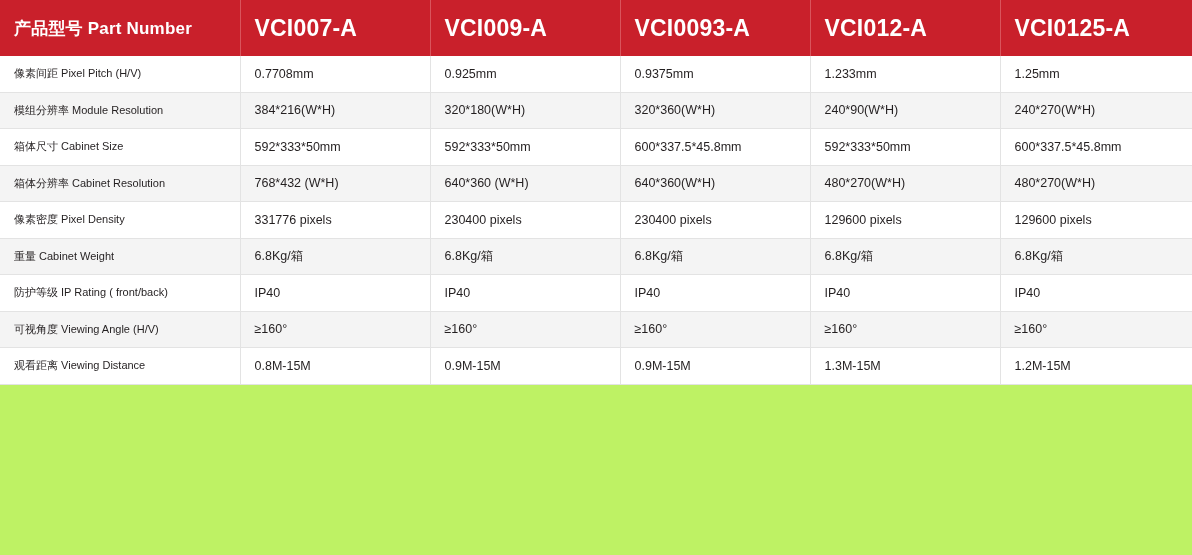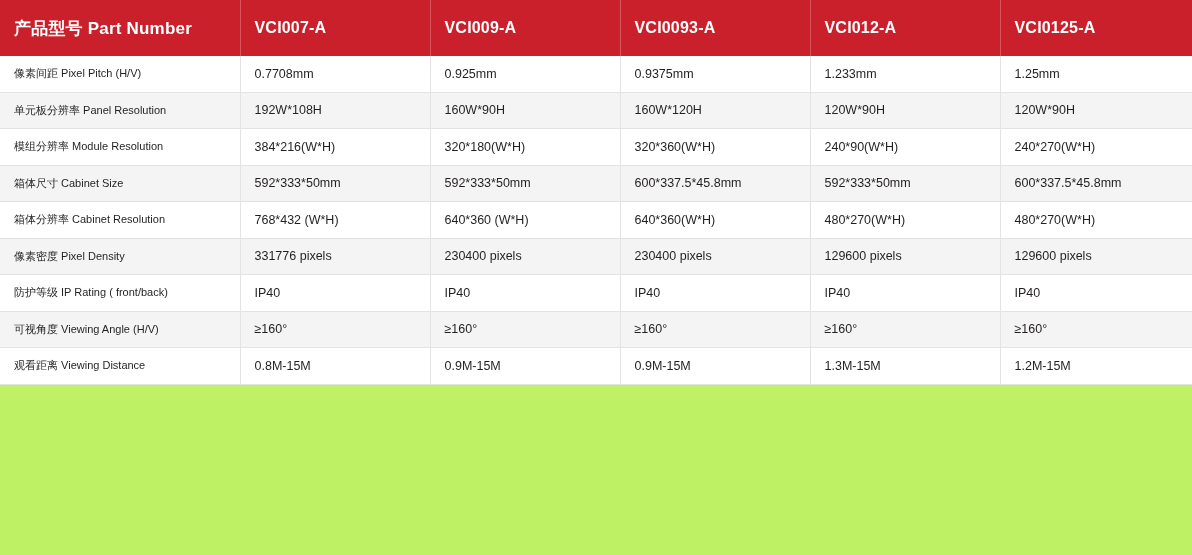--- a/index.html
+++ b/index.html
@@ -28,21 +28,21 @@
   table.spec-table col.col-data-last { width: 192px; }
 
   thead th {
     background: #c9202b;
     color: #ffffff;
     text-align: left;
     vertical-align: middle;
     height: 56px;
     padding: 0 0 0 14px;
     font-weight: bold;
-    font-size: 16px;
+    font-size: 23px;
     border-right: 1px solid #d9545c;
     letter-spacing: 0.2px;
   }
   thead th:last-child { border-right: none; }
   thead th.header-label {
     font-size: 17px;
   }
 
   tbody td {
     height: 35.5px;
@@ -93,28 +93,20 @@
     <tbody>
       <tr>
         <td class="cell-label">像素间距 Pixel Pitch (H/V)</td>
         <td>0.7708mm</td>
         <td>0.925mm</td>
         <td>0.9375mm</td>
         <td>1.233mm</td>
         <td>1.25mm</td>
       </tr>
       <tr>
-        <td class="cell-label">单元板分辨率 Panel Resolution</td>
-        <td>192W*108H</td>
-        <td>160W*90H</td>
-        <td>160W*120H</td>
-        <td>120W*90H</td>
-        <td>120W*90H</td>
-      </tr>
-      <tr>
         <td class="cell-label">模组分辨率 Module Resolution</td>
         <td>384*216(W*H)</td>
         <td>320*180(W*H)</td>
         <td>320*360(W*H)</td>
         <td>240*90(W*H)</td>
         <td>240*270(W*H)</td>
       </tr>
       <tr>
         <td class="cell-label">箱体尺寸 Cabinet Size</td>
         <td>592*333*50mm</td>
@@ -133,20 +125,28 @@
       </tr>
       <tr>
         <td class="cell-label">像素密度 Pixel Density</td>
         <td>331776 pixels</td>
         <td>230400 pixels</td>
         <td>230400 pixels</td>
         <td>129600 pixels</td>
         <td>129600 pixels</td>
       </tr>
       <tr>
+        <td class="cell-label">重量 Cabinet Weight</td>
+        <td>6.8Kg/箱</td>
+        <td>6.8Kg/箱</td>
+        <td>6.8Kg/箱</td>
+        <td>6.8Kg/箱</td>
+        <td>6.8Kg/箱</td>
+      </tr>
+      <tr>
         <td class="cell-label">防护等级 IP Rating ( front/back)</td>
         <td>IP40</td>
         <td>IP40</td>
         <td>IP40</td>
         <td>IP40</td>
         <td>IP40</td>
       </tr>
       <tr>
         <td class="cell-label">可视角度 Viewing Angle (H/V)</td>
         <td>≥160°</td>

